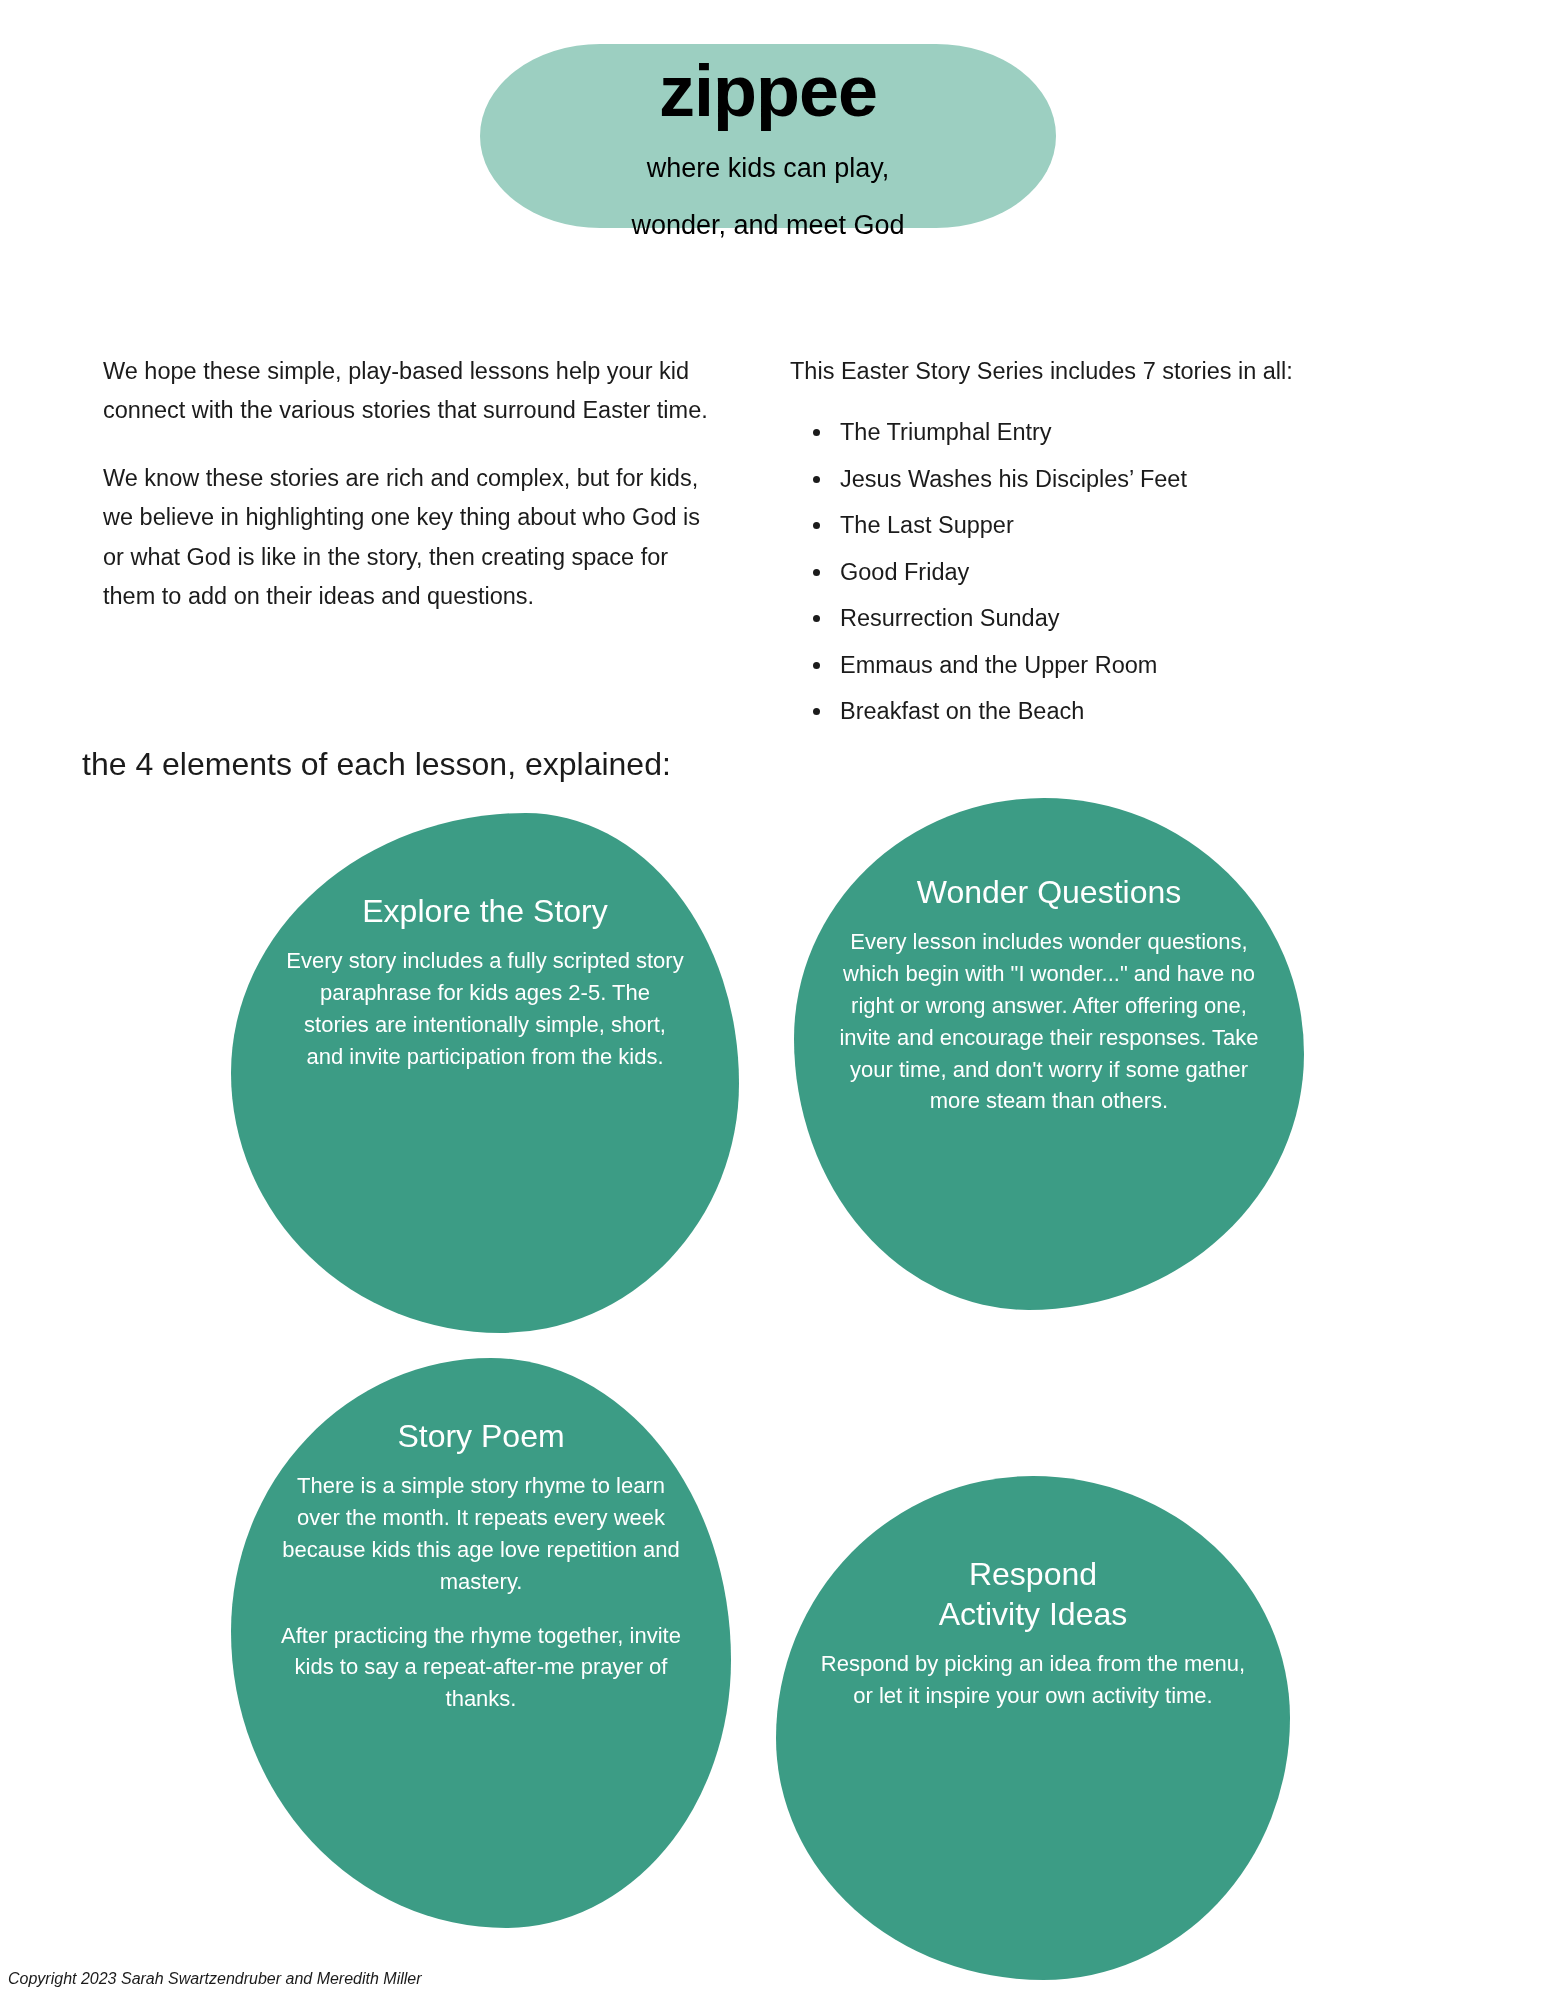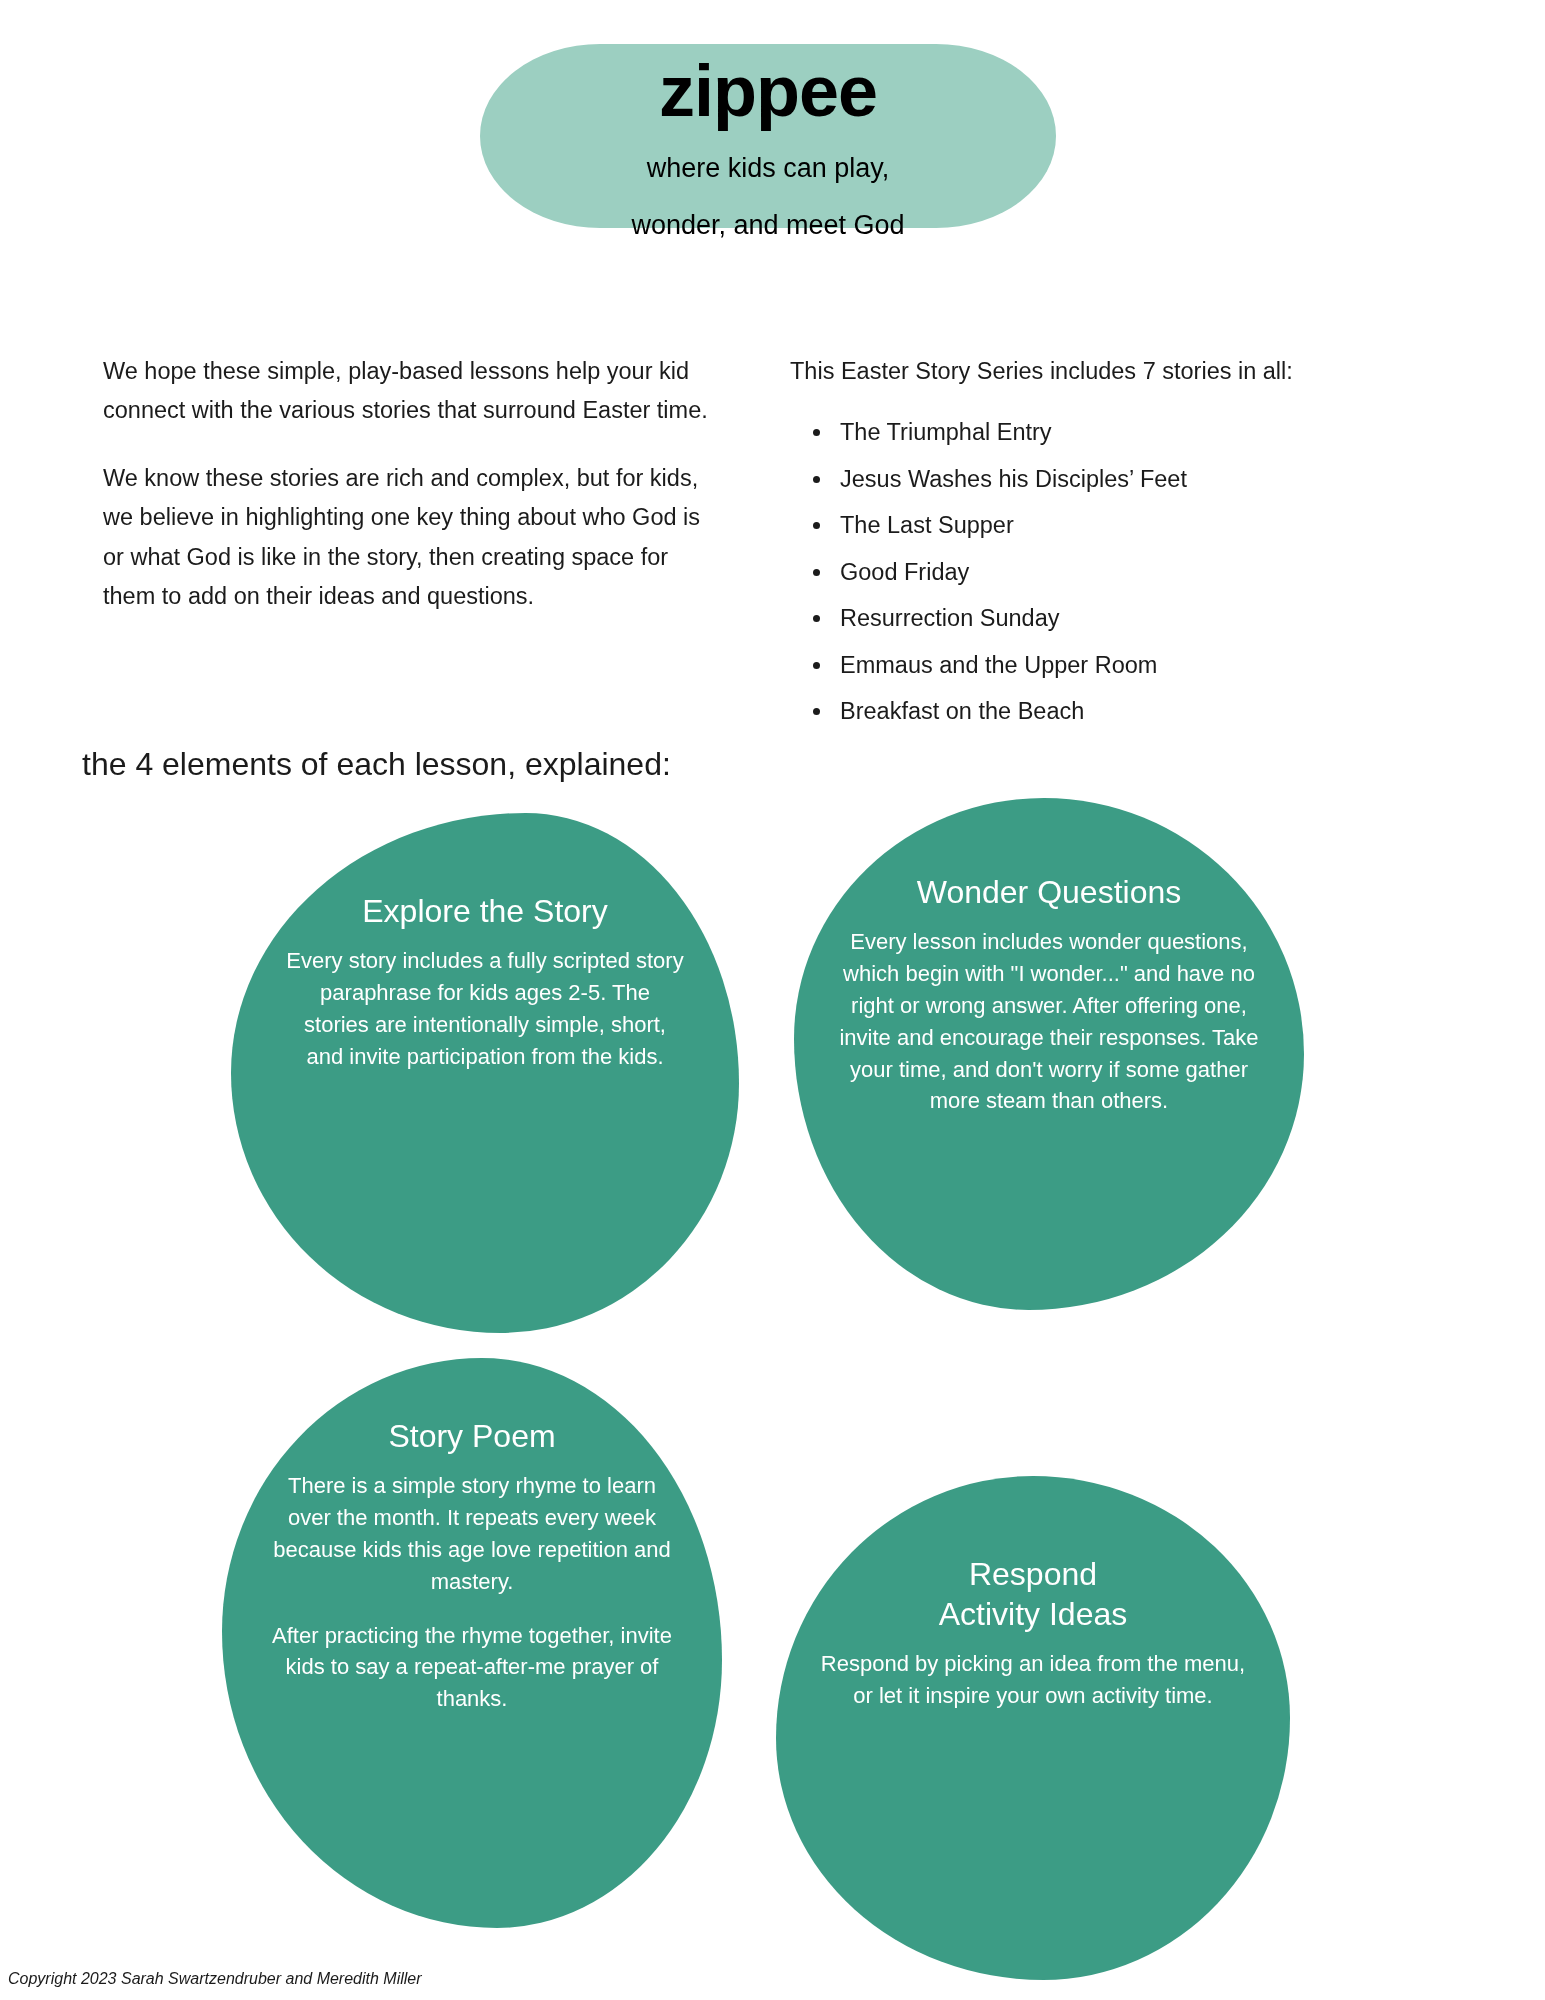--- a/index.html
+++ b/index.html
@@ -127,21 +127,21 @@
     top: 798px;
     width: 510px;
     height: 512px;
     border-radius: 49% 51% 54% 46% / 47% 50% 50% 53%;
     padding-top: 74px;
   }
   #blob-wonder .blob-body { padding: 0 26px; }
 
   
   #blob-poem {
-    left: 222px;
+    left: 231px;
     top: 1358px;
     width: 500px;
     height: 570px;
     border-radius: 52% 48% 45% 55% / 48% 53% 47% 52%;
     padding-top: 58px;
   }
   #blob-poem .blob-body { padding: 0 32px; }
 
   
   #blob-respond {

